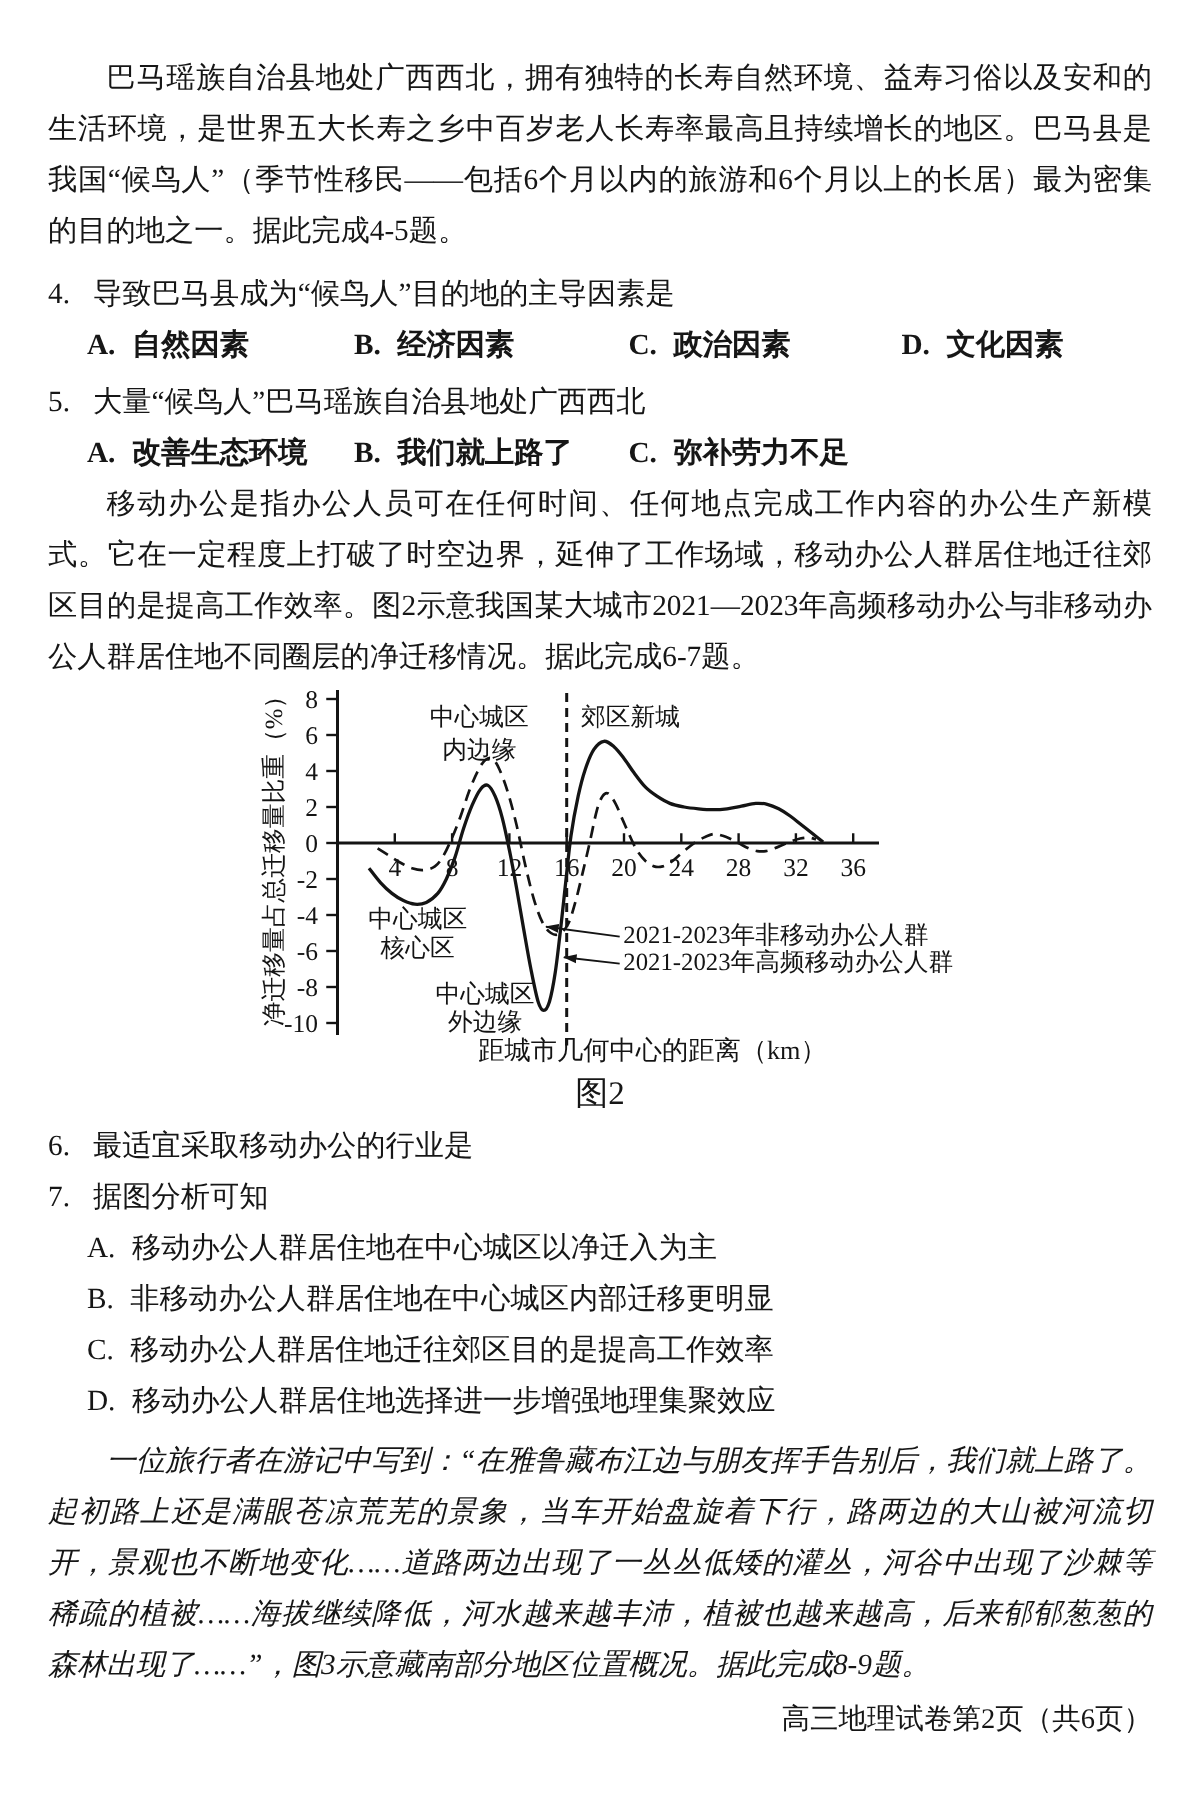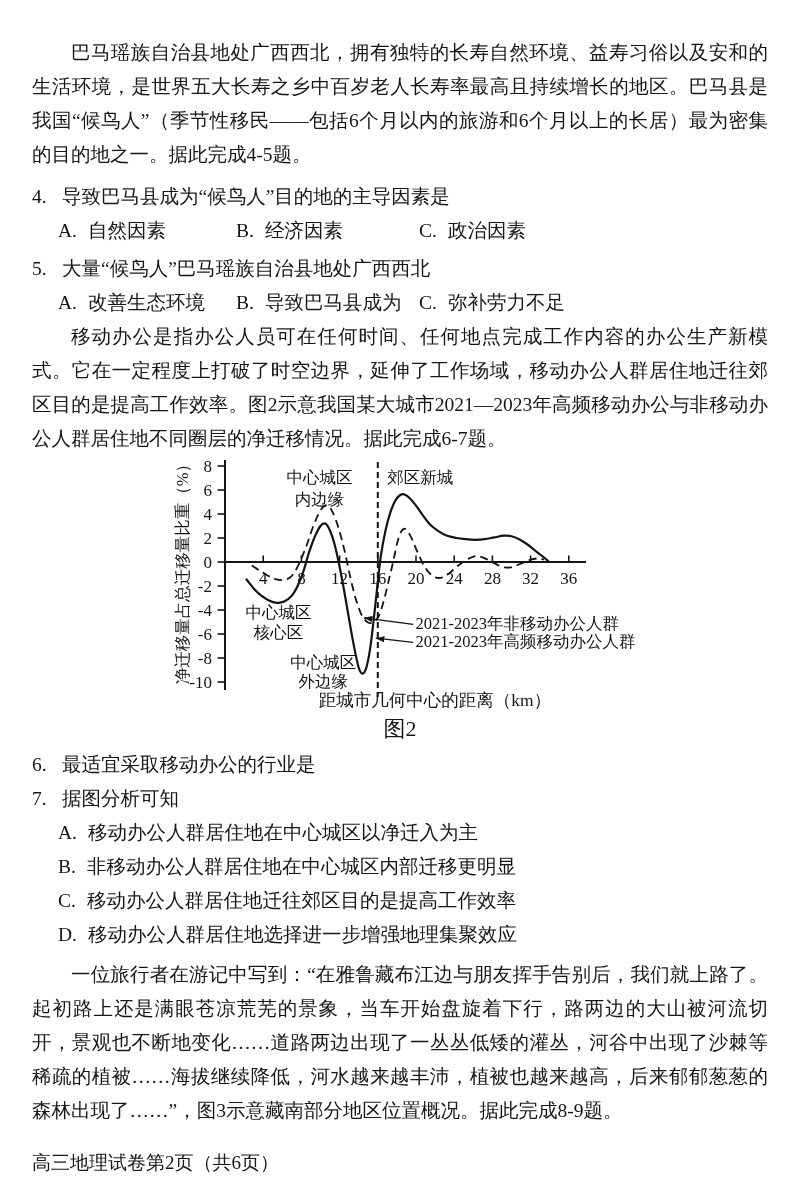--- a/index.html
+++ b/index.html
@@ -8,60 +8,61 @@
     font-family:"Liberation Serif","DejaVu Serif",serif;
     -webkit-font-smoothing:antialiased;
   }
   .page{position:relative;box-sizing:border-box;width:800px;height:927px;padding:36px 32px 0 32px;
         font-size:19.5px;line-height:34px;}
   .para{margin:0;text-indent:2em;text-align:justify;}
   .qline{display:flex;margin:0;}
   .qnum{flex:0 0 30px;}
   .qtext{flex:1;}
   .opts{display:grid;grid-template-columns:178px 183px 182px 1fr;padding-left:26px;margin:0;}
-  .opt{white-space:nowrap;}
+  .opt{white-space:nowrap;font-weight:bold;}
   .ok{margin-right:11px;}
   .optline{padding-left:26px;white-space:nowrap;}
   .block-q4{margin-top:8px;}
   .block-q5{margin-top:4px;}
   .figure{margin:0;height:258px;position:relative;}
   .figure svg{display:block;margin-left:110px;}
   .caption{text-align:center;margin:0 0 2px 0;font-size:22px;line-height:30px;}
   .block-q6{margin-top:4px;}
-  .para3{margin-top:6px;}
-  .footer{margin-top:20px;text-align:left;font-size:19px;line-height:30px;}
+  .para3{margin-top:6px;font-style:italic;}
+  .footer{margin-top:4px;text-align:right;font-size:19px;line-height:30px;}
   svg text{fill:#141414;}
 </style>
 </head>
 <body>
 
 <div class="page">
 
   <p class="para">巴马瑶族自治县地处广西西北，拥有独特的长寿自然环境、益寿习俗以及安和的生活环境，是世界五大长寿之乡中百岁老人长寿率最高且持续增长的地区。巴马县是我国“候鸟人”（季节性移民——包括6个月以内的旅游和6个月以上的长居）最为密集的目的地之一。据此完成4-5题。</p>
 
   <div class="block-q4">
     <div class="qline">
       <span class="qnum">4.</span>
       <span class="qtext">导致巴马县成为“候鸟人”目的地的主导因素是</span>
     </div>
     <div class="opts">
       <span class="opt"><span class="ok">A.</span><span>自然因素</span></span>
       <span class="opt"><span class="ok">B.</span><span>经济因素</span></span>
       <span class="opt"><span class="ok">C.</span><span>政治因素</span></span>
+      <span class="opt"><span class="ok">D.</span><span>文化因素</span></span>
     </div>
   </div>
 
   <div class="block-q5">
     <div class="qline">
       <span class="qnum">5.</span>
       <span class="qtext">大量“候鸟人”巴马瑶族自治县地处广西西北</span>
     </div>
     <div class="opts">
       <span class="opt"><span class="ok">A.</span><span>改善生态环境</span></span>
-      <span class="opt"><span class="ok">B.</span><span>导致巴马县成为</span></span>
+      <span class="opt"><span class="ok">B.</span><span>我们就上路了</span></span>
       <span class="opt"><span class="ok">C.</span><span>弥补劳力不足</span></span>
     </div>
   </div>
 
   <p class="para">移动办公是指办公人员可在任何时间、任何地点完成工作内容的办公生产新模式。它在一定程度上打破了时空边界，延伸了工作场域，移动办公人群居住地迁往郊区目的是提高工作效率。图2示意我国某大城市2021—2023年高频移动办公与非移动办公人群居住地不同圈层的净迁移情况。据此完成6-7题。</p>
 
   <div class="figure">
     <svg width="530" height="258" viewBox="0 0 530 258">
         <defs>
           <marker id="ah" markerWidth="9" markerHeight="8" refX="8.5" refY="4" orient="auto" markerUnits="userSpaceOnUse">

